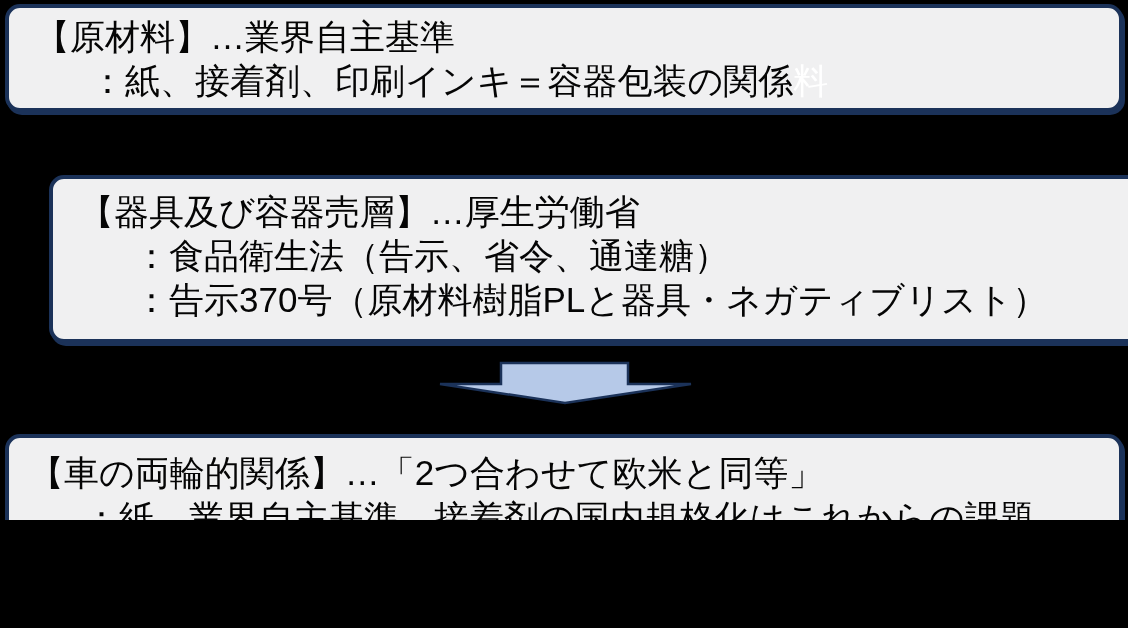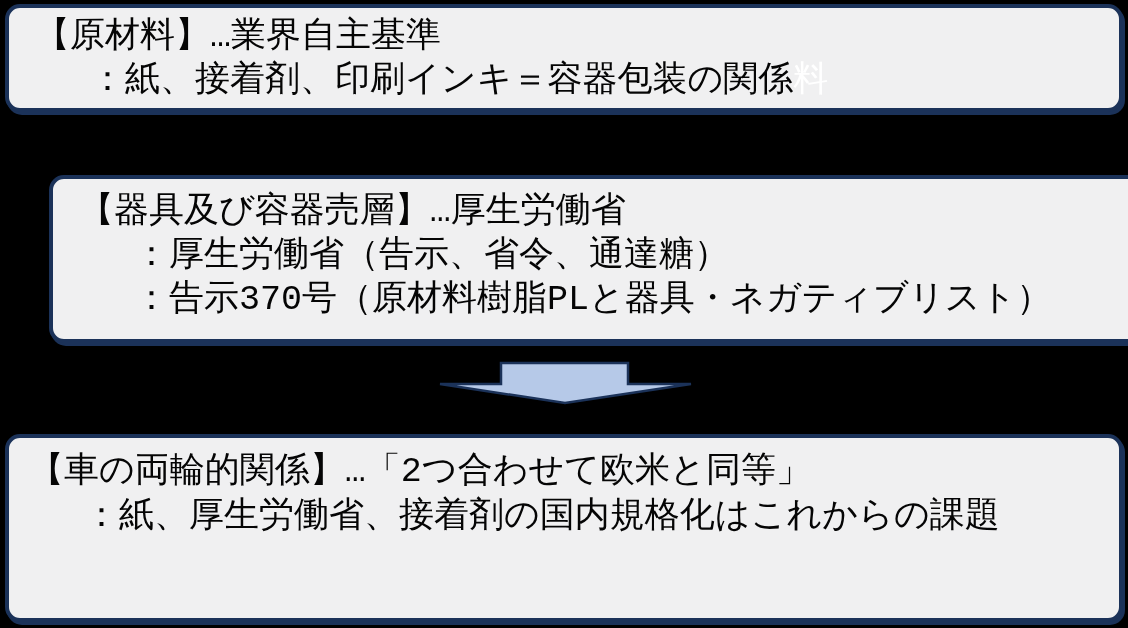--- a/index.html
+++ b/index.html
@@ -1,21 +1,21 @@
 <!DOCTYPE html>
 <html lang="ja" style="--page-background: #000000; --box-fill: #F0F0F1; --box-border: #1B3259; --text-color: #050505; --highlight-text-color: #FFFFFF; --arrow-fill: #B6C9E8; --arrow-border: #1B3259;"><head>
 <meta charset="utf-8">
 <style>
   html,body{margin:0;padding:0;background:#000;}
   .canvas{
     position:relative;
-    width:1128px;height:628px;
+    width:1128px;height:520px;
     background:var(--page-background,#000);
     overflow:hidden;
-    font-family:Liberation Mono, monospace;
+    font-family:Liberation Sans, sans-serif;
   }
   .box{
     position:absolute;
     left:5px;width:1118px;
     box-sizing:border-box;
     background:var(--box-fill,#f0f0f0);
     border:4px solid var(--box-border,#1b3259);
     border-radius:15px;
     box-shadow:2px 3px 0 var(--box-border,#1b3259);
     color:var(--text-color,#000);
@@ -47,33 +47,33 @@
     <div class="line indent">
       <span>：紙、接着剤、印刷インキ＝容器包装の関係</span><span class="white-char">料</span>
     </div>
   </div>
 
   <div class="box box-2">
     <div class="line">
       <span>【器具及び容器売層】…厚生労働省</span>
     </div>
     <div class="line indent">
-      <span>：厚生労働省（告示、省令、通達糖）</span>
+      <span>：食品衛生法（告示、省令、通達糖）</span>
     </div>
     <div class="line indent">
       <span>：告示370号（原材料樹脂PLと器具・ネガティブリスト）</span>
     </div>
   </div>
 
   <svg class="arrow" width="270" height="50" viewBox="0 0 270 50" aria-hidden="true">
     <polygon points="71,5 198,5 198,26 261,26 135,45 10,26 71,26"></polygon>
   </svg>
 
   <div class="box box-3">
     <div class="line">
       <span>【車の両輪的関係】…「2つ合わせて欧米と同等」</span>
     </div>
     <div class="line indent">
-      <span>：紙、厚生労働省、接着剤の国内規格化はこれからの課題</span>
+      <span>：紙、業界自主基準、接着剤の国内規格化はこれからの課題</span>
     </div>
   </div>
 
 </div>
 
 </body></html>

